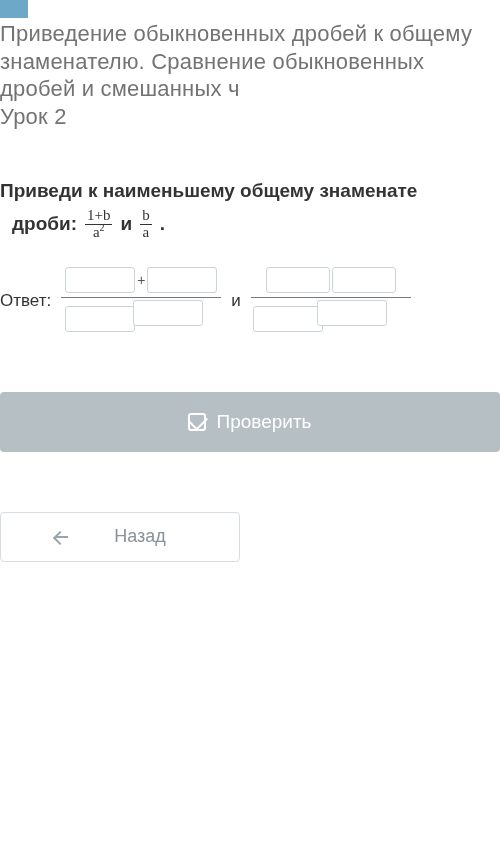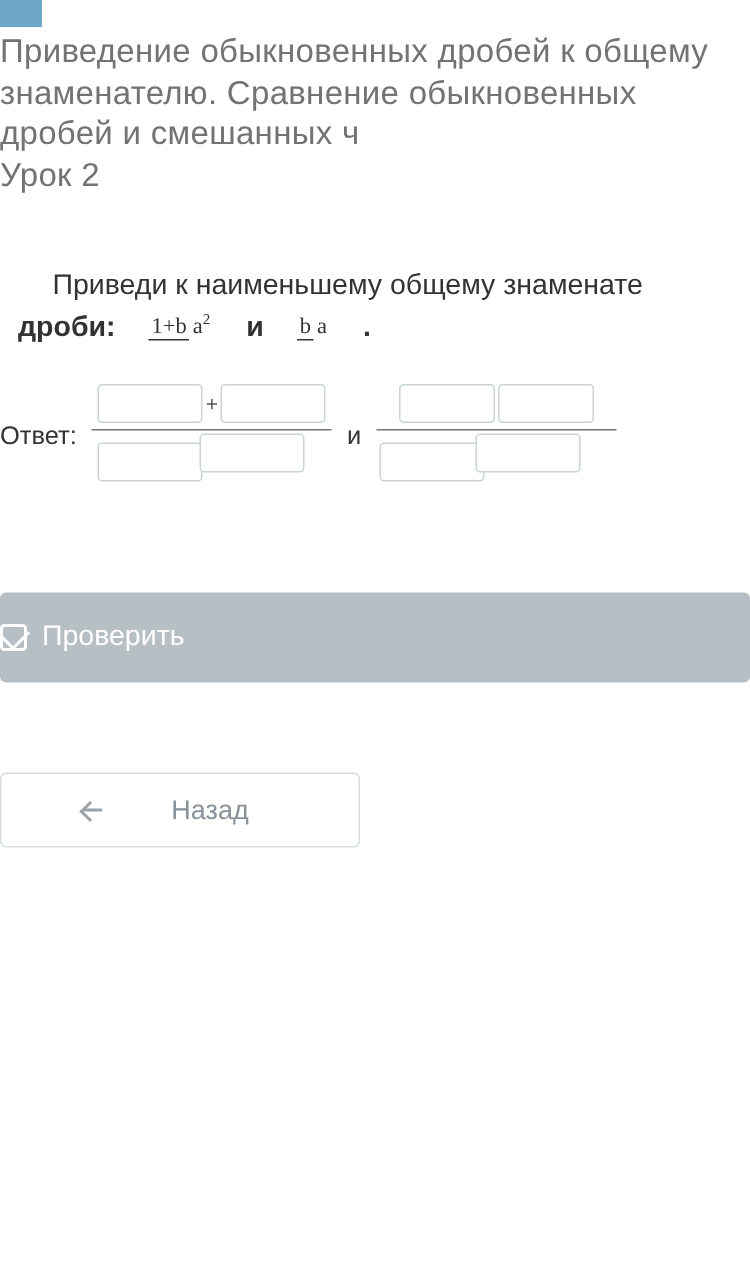--- a/index.html
+++ b/index.html
@@ -25,44 +25,43 @@
     font-weight: 400;
     padding-right: 0;
     margin-bottom: 50px;
     letter-spacing: 0.2px;
   }
   .task {
     margin-top: 40px;
   }
   .task-line1 {
     font-size: 19px;
-    font-weight: 400;
-    color: #333;
-    padding-left: 35px;
+    font-weight: 700;
+    color: #333;
   }
   .task-line2 {
     font-size: 19px;
     font-weight: 600;
     color: #333;
     display: flex;
     align-items: center;
     gap: 6px;
     margin-top: 6px;
     padding-left: 12px;
   }
   .mfrac {
     display: inline-flex;
-    flex-direction: row;
+    flex-direction: column;
     align-items: center;
     font-weight: 400;
     font-family: "Times New Roman", serif;
     font-size: 15px;
     line-height: 1.05;
     vertical-align: middle;
-    margin: 0 16px;
+    margin: 0 2px;
   }
   .mfrac .num { border-bottom: 1px solid #333; padding: 0 2px; white-space: nowrap;}
   .mfrac .den { padding: 0 2px; }
   .mfrac sup { font-size: 10px; vertical-align: super; line-height: 0;}
   .answer-row {
     margin-top: 26px;
     display: flex;
     align-items: center;
     gap: 10px;
   }
@@ -115,30 +114,31 @@
     font-size: 17px;
     color: #333;
     align-self: center;
   }
   .frac2 .top { gap: 2px; }
   .frac2 .top .slot { width: 64px; }
   .frac2 .bot .slot.s1 { left: 2px; }
   .frac2 .bot .slot.s2 { left: 66px; }
 
   .check-btn {
-    margin-top: 70px;
+    margin-top: 56px;
     width: 100%;
     height: 60px;
     background: #b6bfc4;
     color: #ffffff;
     font-size: 19px;
     border: none;
     border-radius: 4px;
     display: flex;
     align-items: center;
+    justify-content: center;
     gap: 10px;
     cursor: pointer;
   }
   .check-icon {
     width: 18px; height: 18px;
     border: 2px solid #fff;
     border-radius: 3px;
     position: relative;
     display: inline-block;
   }

